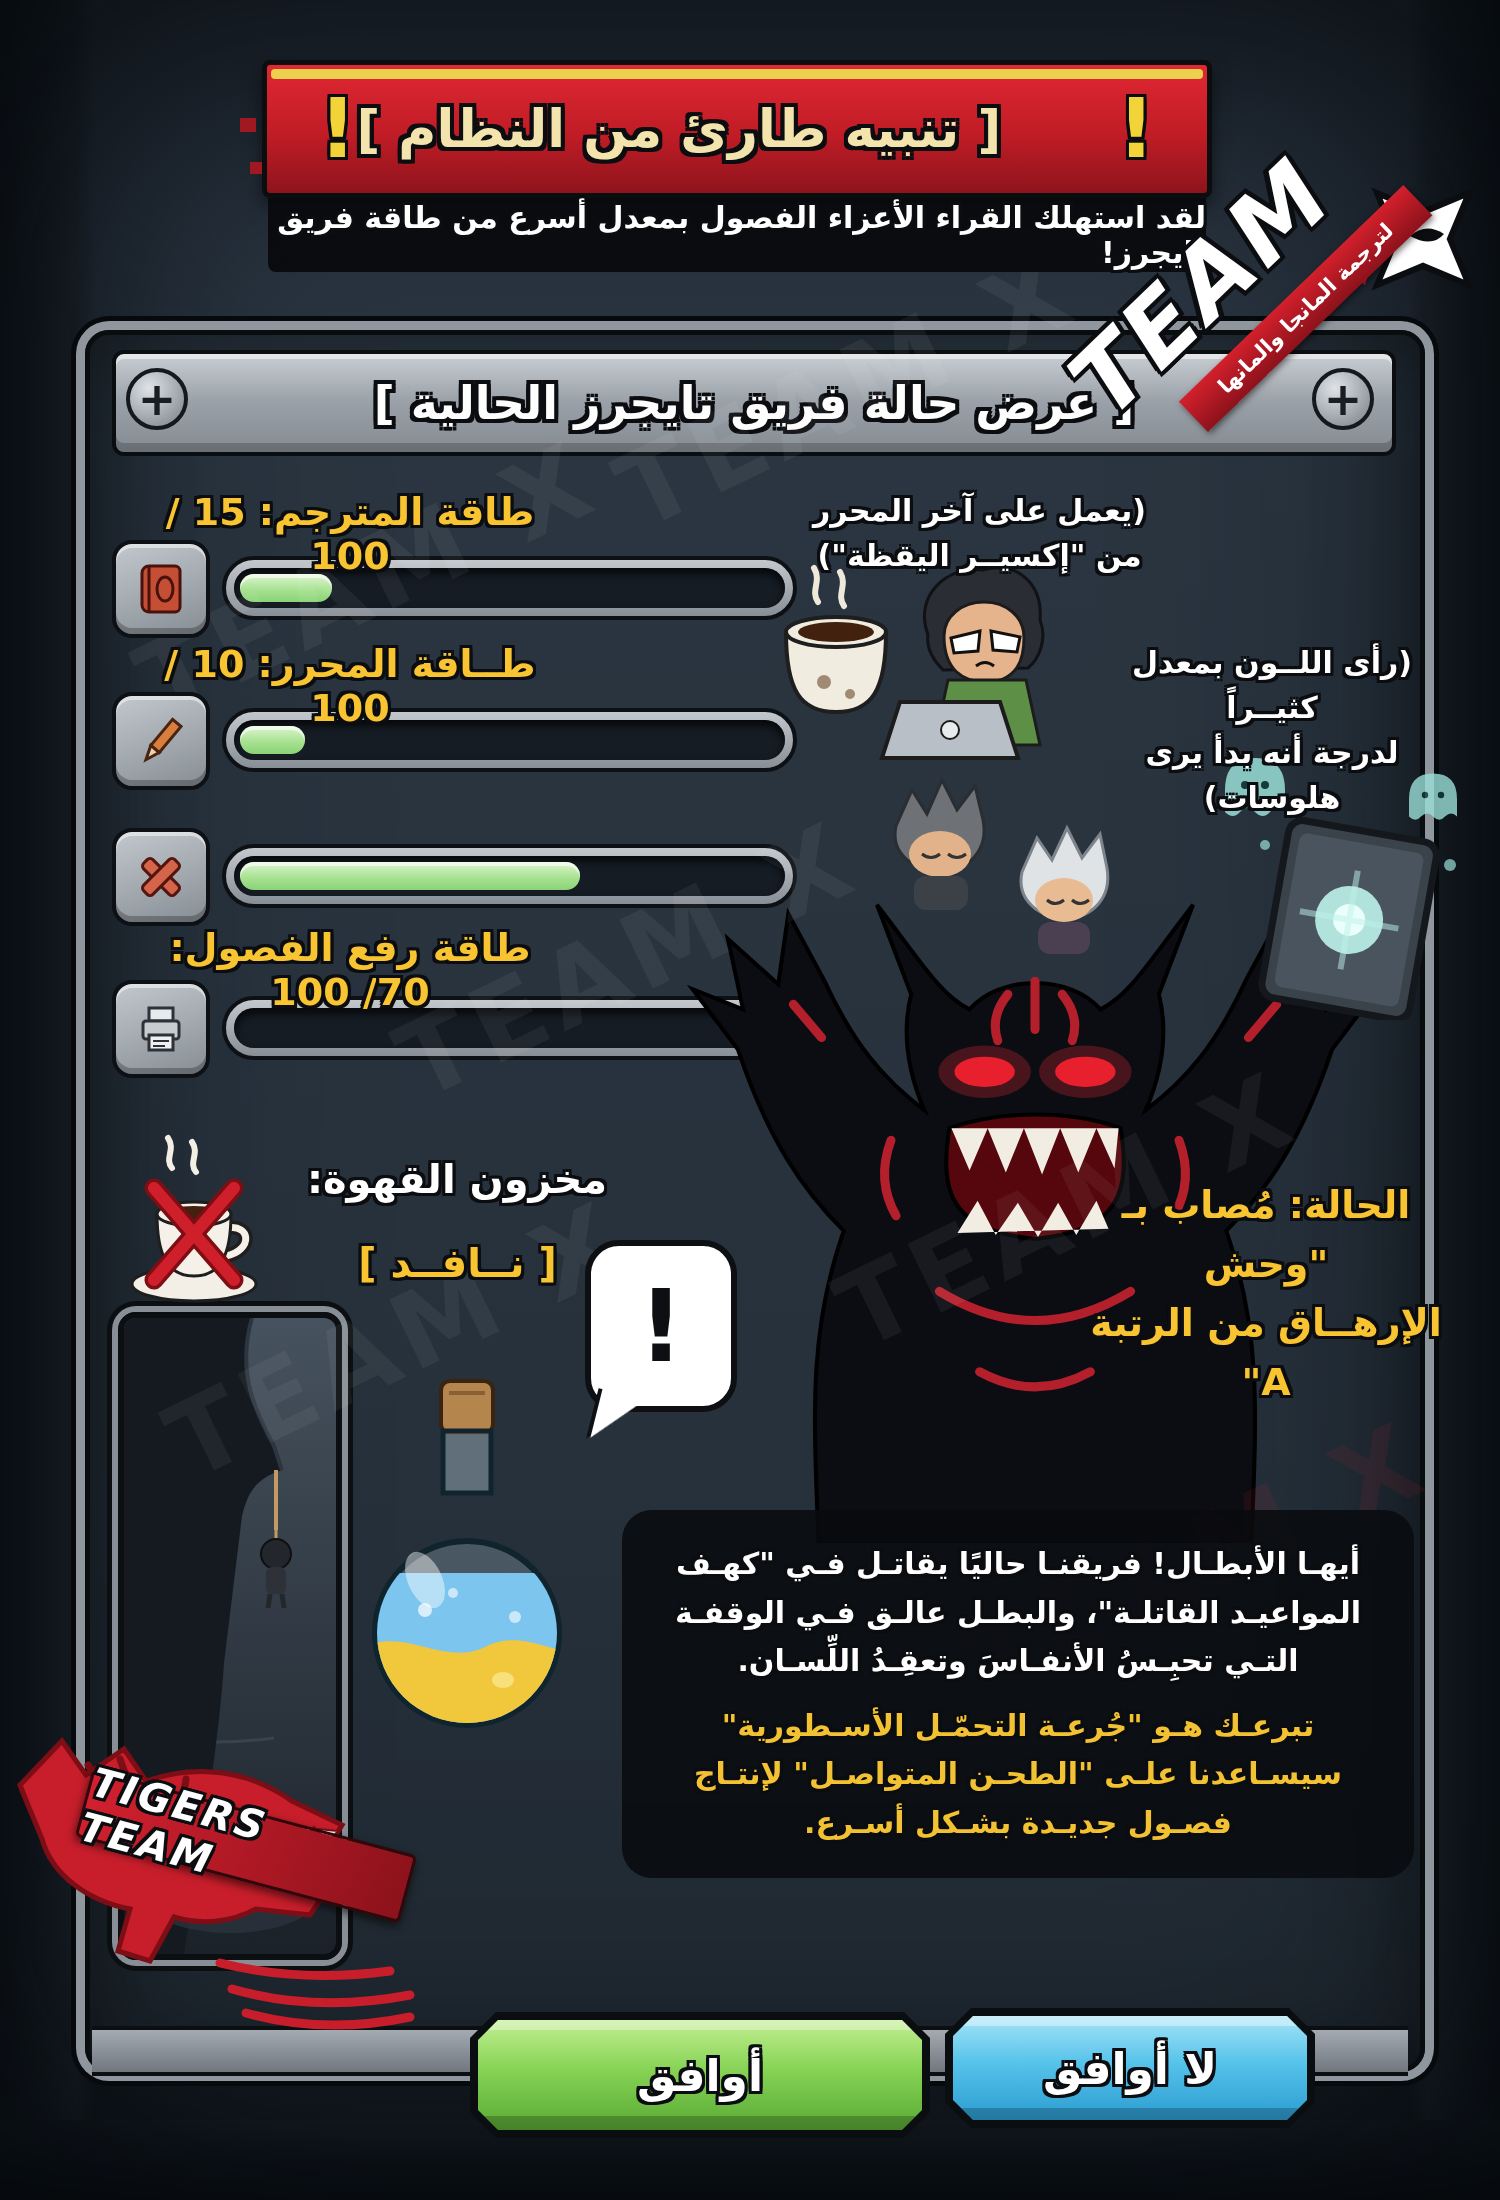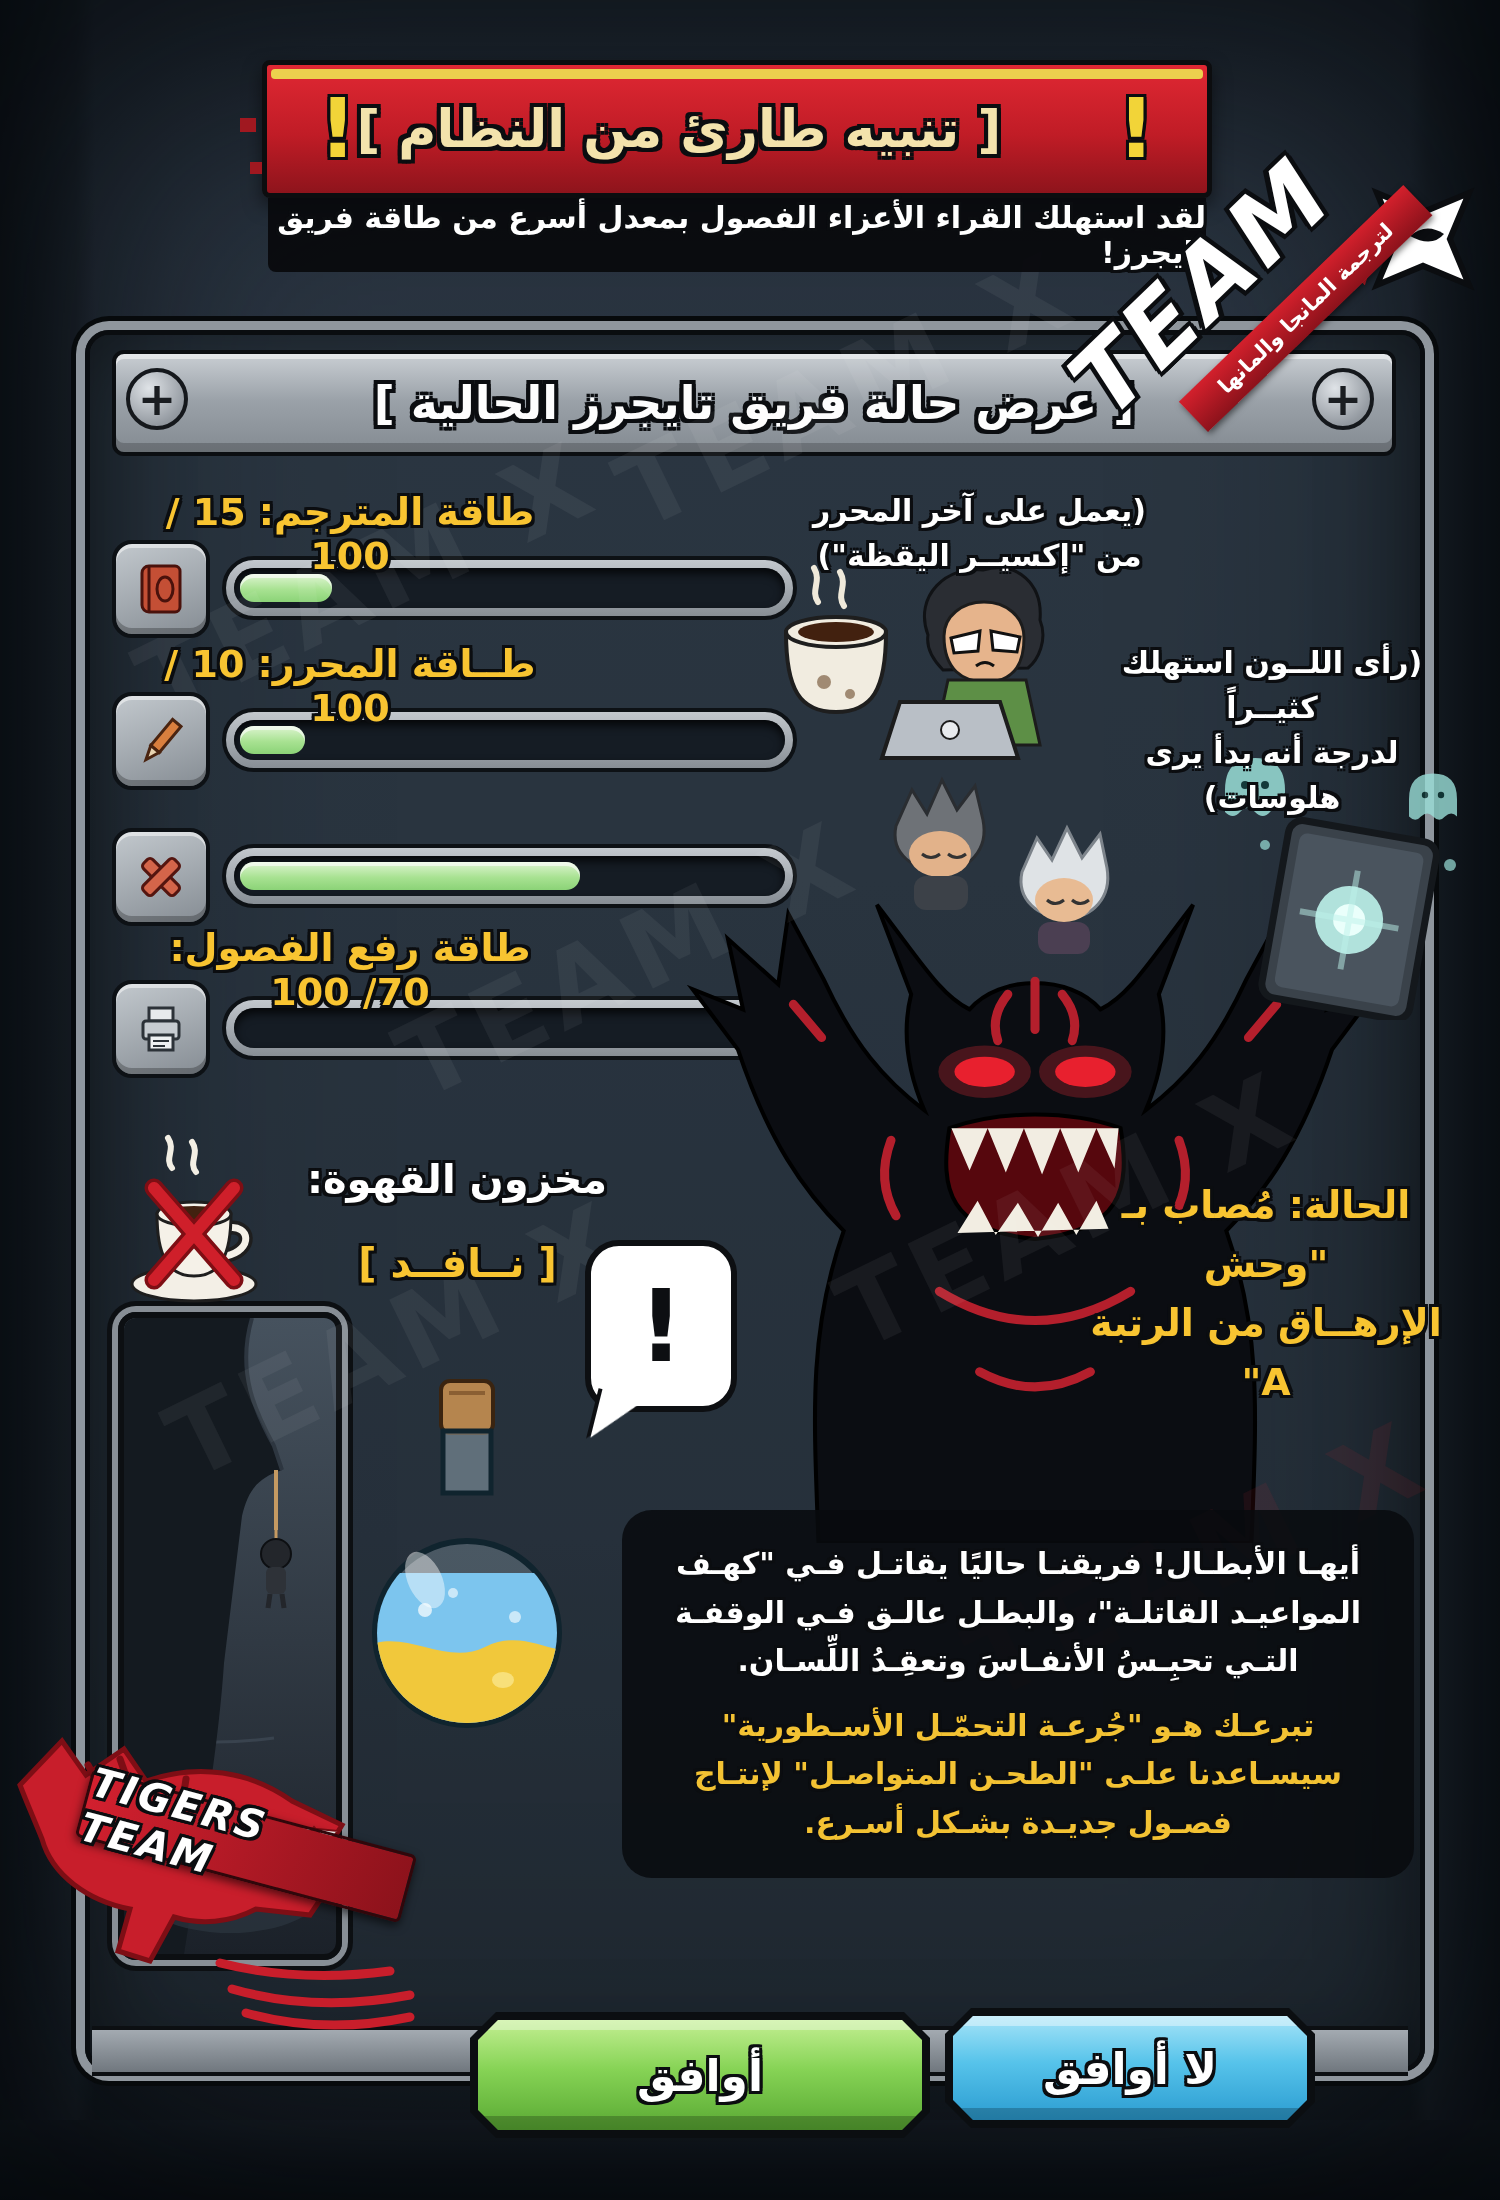--- a/index.html
+++ b/index.html
@@ -358,21 +358,21 @@
       <path d="M35 86 q8 7 17 0 M60 86 q8 7 17 0" stroke="#333" stroke-width="3" fill="none"></path>
       <rect x="26" y="108" width="52" height="32" rx="12" fill="#4b3f52"></rect>
     </g>
   </svg>
 
   <div class="abs note ar ol3" style="left:812px;top:488px;width:335px;">
     <div>(يعمل على آخر المحرر</div>
     <div>من "إكسيــر اليقظة")</div>
   </div>
   <div class="abs note ar ol3" style="left:1082px;top:640px;width:380px;">
-    <div>(رأى اللــون استهلك كثيــراً</div>
+    <div>(رأى اللــون بمعدل كثيــراً</div>
     <div>لدرجة أنه بدأ يرى هلوسات)</div>
   </div>
   <div class="abs status ar ol3">
     <div>الحالة: مُصاب بـ "وحش</div>
     <div>الإرهــاق من الرتبة A"</div>
   </div>
 
   <div class="abs infobox ar">
     <p class="p1 ol3">أيهـا الأبطـال! فريقنـا حاليًا يقاتـل فـي "كهـف المواعيـد القاتلـة"، والبطـل عالـق فـي الوقفـة التـي تحبِـسُ الأنفـاسَ وتعقِـدُ اللِّسـان.</p>
     <p class="p2 ol3">تبرعـك هـو "جُرعـة التحمّـل الأسـطورية" سيسـاعدنا علـى "الطحـن المتواصـل" لإنتـاج فصـول جديـدة بشـكل أسـرع.</p>

